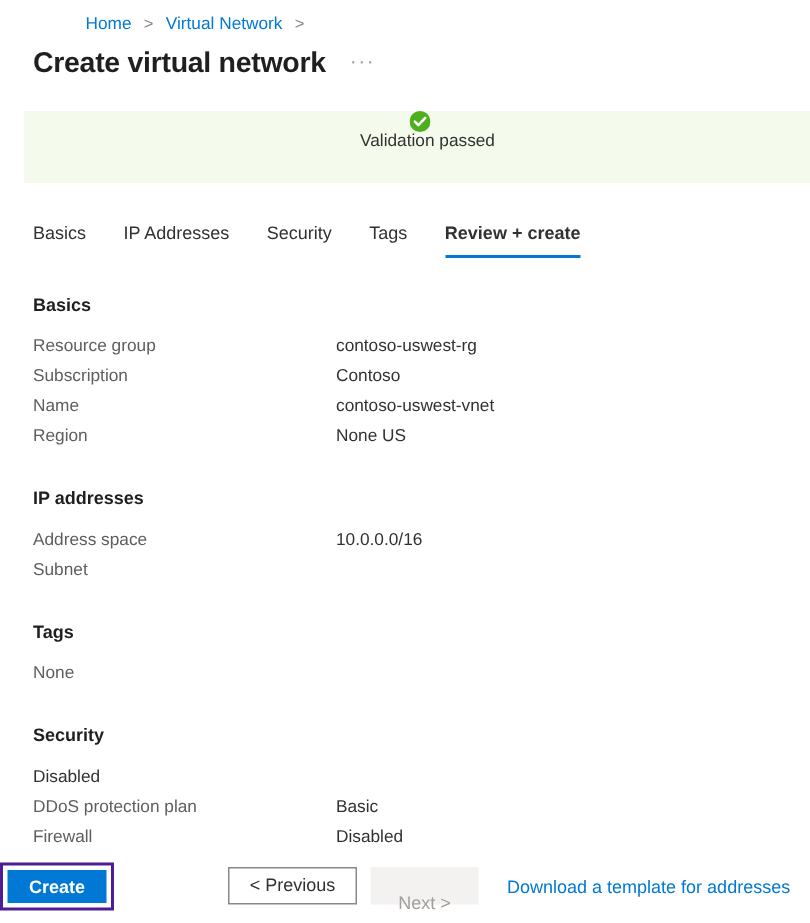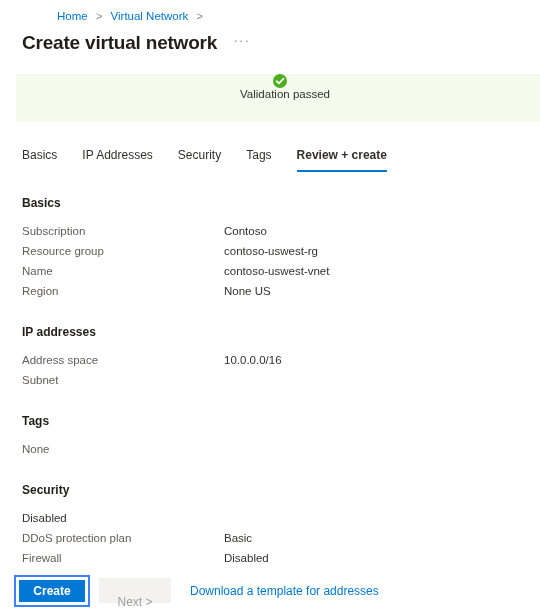--- a/index.html
+++ b/index.html
@@ -147,23 +147,22 @@
     position: absolute;
     left: 0;
     top: 566px;
     width: 540px;
     height: 49px;
     display: flex;
     align-items: center;
   }
   .create-wrap {
     position: relative;
-    margin-left: 14px;
     padding: 3px;
-    border: 2px solid #3b82f6;
+    border: 2px solid #4c1d95;
     display: inline-block;
     box-sizing: border-box;
   }
   .btn-create {
     background: #0078d4;
     color: #ffffff;
     border: none;
     font-family: "Liberation Sans", sans-serif;
     font-size: 12px;
     font-weight: bold;
@@ -247,26 +246,26 @@
     <div class="tab">Security</div>
     <div class="tab">Tags</div>
     <div class="tab active">Review + create</div>
   </div>
 
   <div class="content">
 
     <div class="section">
       <div class="section-title">Basics</div>
       <div class="kv-row">
+        <div class="kv-key">Resource group</div>
+        <div class="kv-val">contoso-uswest-rg</div>
+      </div>
+      <div class="kv-row">
         <div class="kv-key">Subscription</div>
         <div class="kv-val">Contoso</div>
-      </div>
-      <div class="kv-row">
-        <div class="kv-key">Resource group</div>
-        <div class="kv-val">contoso-uswest-rg</div>
       </div>
       <div class="kv-row">
         <div class="kv-key">Name</div>
         <div class="kv-val">contoso-uswest-vnet</div>
       </div>
       <div class="kv-row">
         <div class="kv-key">Region</div>
         <div class="kv-val">None US</div>
       </div>
     </div>
@@ -301,17 +300,18 @@
         <div class="kv-val">Disabled</div>
       </div>
     </div>
 
   </div>
 
   <div class="footer">
     <div class="create-wrap">
       <button class="btn-create">Create</button>
     </div>
+    <button class="btn-prev">&lt; Previous</button>
     <button class="btn-next">Next &gt;</button>
     <a class="template-link">Download a template for addresses</a>
   </div>
 
 </div>
 
 </body></html>

